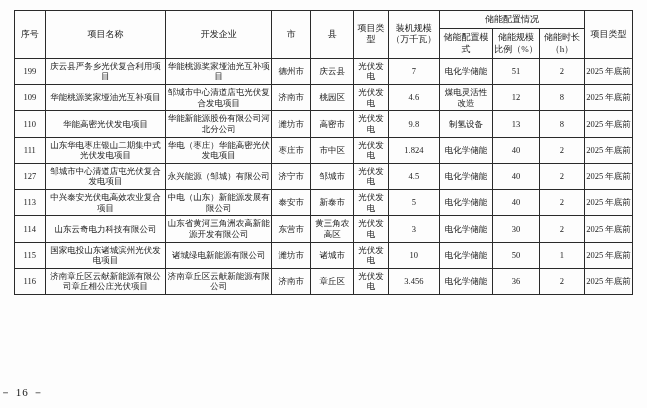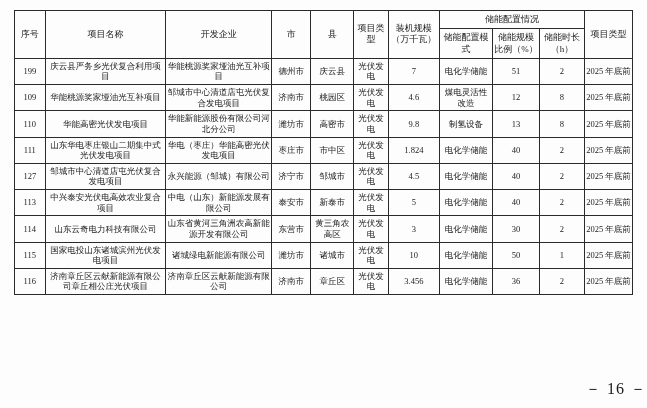--- a/index.html
+++ b/index.html
@@ -64,24 +64,24 @@
   .col-county { width: 42px; }
   .col-type   { width: 34px; }
   .col-scale  { width: 50px; }
   .col-mode   { width: 52px; }
   .col-ratio  { width: 46px; }
   .col-dur    { width: 44px; }
   .col-time   { width: 47px; }
   .footer {
     position: absolute;
     left: 0;
-    right: 0;
+    right: 8px;
     bottom: 8px;
-    text-align: right;
-    font-size: 16px;
+    text-align: left;
+    font-size: 11px;
     letter-spacing: 1px;
     color: #1a1a1a;
   }
 </style>
 </head>
 <body>
 
 <div class="page">
 
   <table class="grid">

